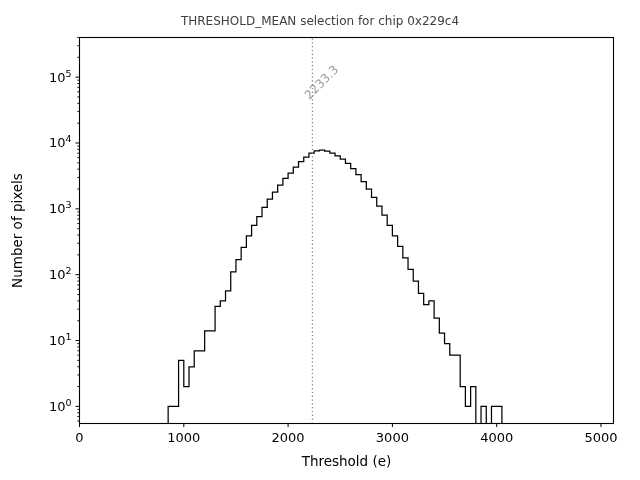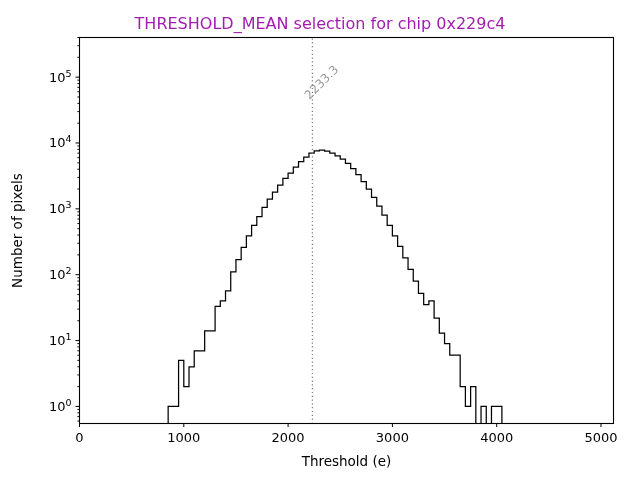--- a/index.html
+++ b/index.html
@@ -18,22 +18,22 @@
     width: 640px;
     height: 480px;
     background: #ffffff;
   }
   #chart-title {
     position: absolute;
     left: 0;
     top: 14px;
     width: 640px;
     text-align: center;
-    font-size: 16px;
-    color: #a21caf;
+    font-size: 12px;
+    color: #404040;
     letter-spacing: 0px;
   }
   #plot-svg {
     position: absolute;
     left: 0;
     top: 0;
   }
   .tick-label {
     font-size: 13px;
     fill: #000000;

